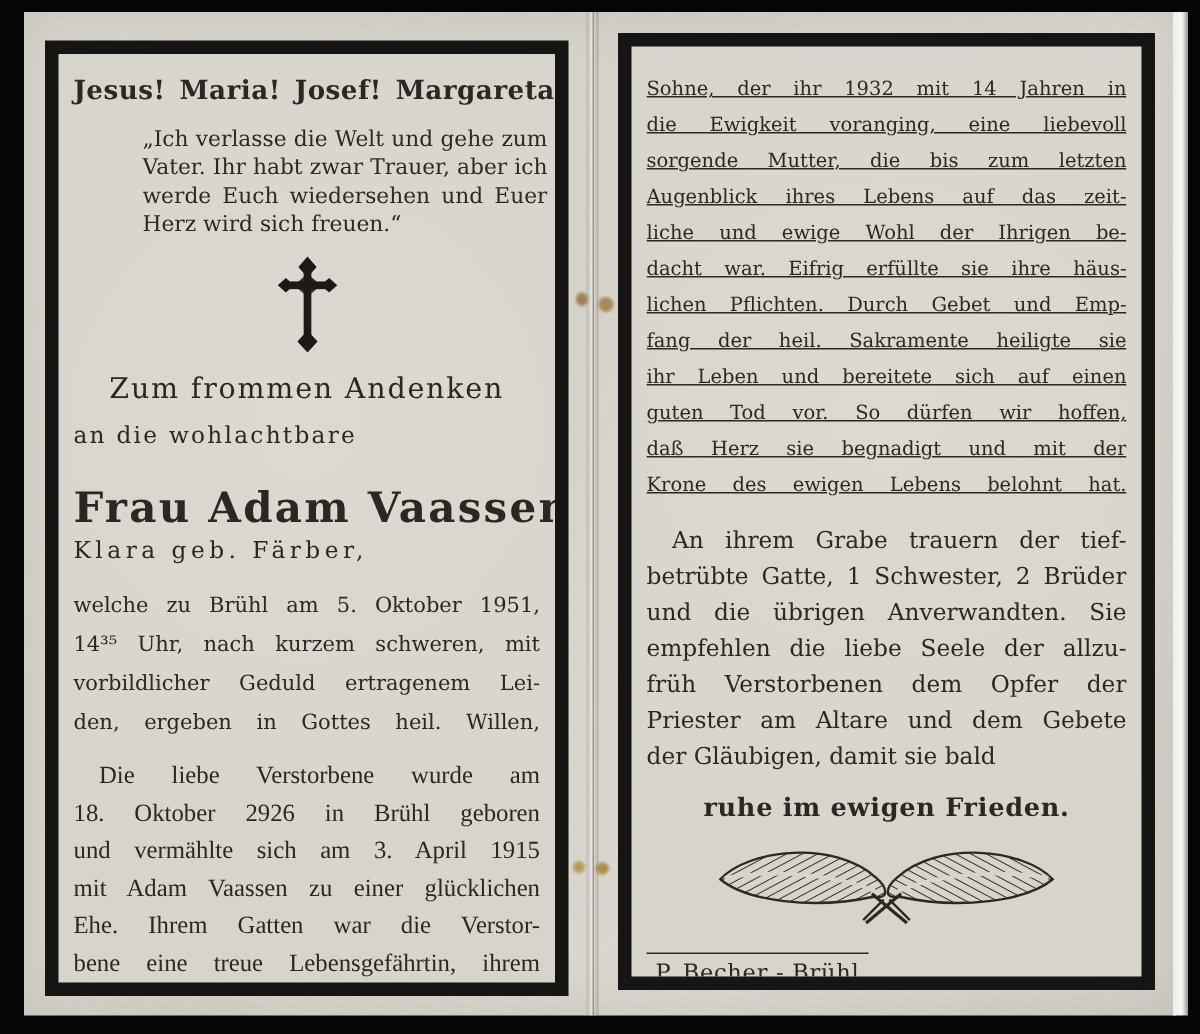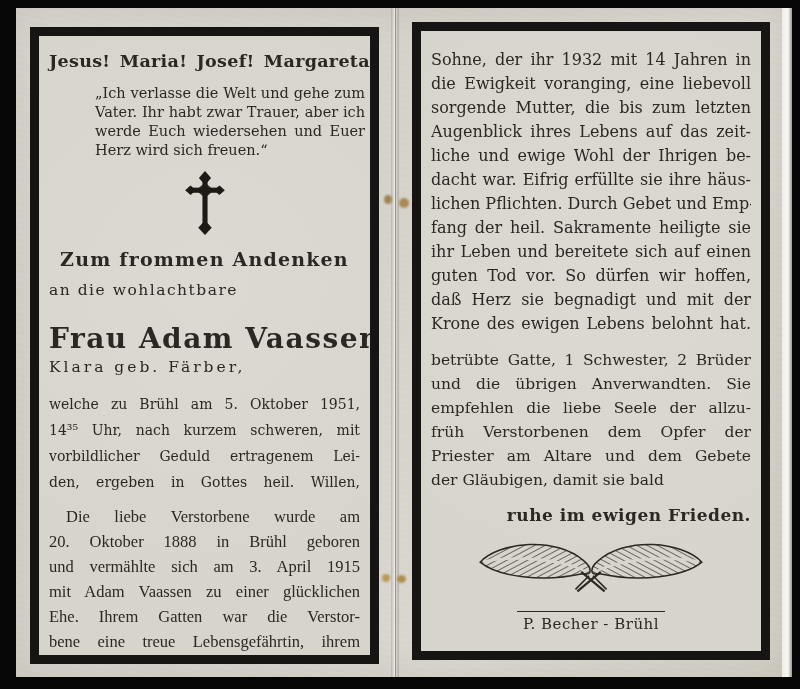--- a/index.html
+++ b/index.html
@@ -26,34 +26,34 @@
   .stain{position:absolute;border-radius:50%;filter:blur(1px);}
   
   .tline{white-space:nowrap;overflow:hidden;text-align:justify;}
   .tline.just{text-align-last:justify;}
   .tline.last{text-align-last:left;}
   .tline.ind{text-indent:17px;}
   .invocation{margin-top:15px;text-align:center;font-weight:bold;font-size:17.5px;
               word-spacing:3px;letter-spacing:.3px;white-space:nowrap;}
   .quote{margin:13px 0 1px 46px;width:270px;font-size:14.5px;line-height:19px;}
   .cross-wrap{margin-top:11px;text-align:center;height:64px;}
-  .heading{margin-top:13px;text-align:center;font-weight:bold;font-size:19px;
+  .heading{margin-top:13px;text-align:center;font-weight:normal;font-size:19px;
            letter-spacing:1.2px;white-space:nowrap;}
   .subheading{margin-top:11px;text-align:left;font-size:15.5px;letter-spacing:1.5px;white-space:nowrap;}
   .name{margin-top:23px;text-align:left;font-weight:bold;font-size:28px;
         letter-spacing:1.5px;white-space:nowrap;}
   .maiden{margin-top:3px;font-size:15.5px;letter-spacing:3px;white-space:nowrap;}
   .para-l{margin-top:15px;font-size:14px;line-height:26px;}
   .para-l2{margin-top:9px;font-size:16.5px;line-height:25px;font-family:Liberation Serif, serif;}
-  .para-r{margin-top:17px;font-size:16px;line-height:24px;}
+  .para-r{margin-top:17px;font-size:13px;line-height:24px;text-decoration:underline;}
   .para-r2{margin-top:12px;font-size:15.5px;line-height:24px;}
-  .closing{margin-top:13px;text-align:right;font-weight:bold;font-size:17px;
+  .closing{margin-top:13px;text-align:center;font-weight:bold;font-size:17px;
            letter-spacing:.5px;white-space:nowrap;}
   .feather-wrap{margin-top:8px;text-align:center;}
-  .imprint-wrap{margin-top:4px;text-align:center;}
+  .imprint-wrap{margin-top:4px;text-align:left;}
   .imprint{display:inline-block;border-top:1.5px solid #2b2823;padding:3px 6px 0 6px;
            font-size:15px;letter-spacing:.5px;}
   
   .grain{position:absolute;inset:0;pointer-events:none;opacity:.5;
     background:repeating-linear-gradient(12deg,rgba(120,110,90,.03) 0 3px,rgba(255,255,255,.02) 3px 6px);}
 </style>
 </head>
 <body>
 
 <div class="scan">
@@ -88,21 +88,21 @@
         <div class="name">Frau Adam Vaassen</div>
         <div class="maiden">Klara geb. Färber,</div>
         <div class="para-l">
             <div class="tline just">welche zu Brühl am 5. Oktober 1951,</div>
             <div class="tline just">14³⁵ Uhr, nach kurzem schweren, mit</div>
             <div class="tline just">vorbildlicher Geduld ertragenem Lei-</div>
             <div class="tline just">den, ergeben in Gottes heil. Willen,</div>
           </div>
         <div class="para-l2">
             <div class="tline just ind">Die liebe Verstorbene wurde am</div>
-            <div class="tline just">20. Oktober 1888 in Brühl geboren</div>
+            <div class="tline just">18. Oktober 2926 in Brühl geboren</div>
             <div class="tline just">und vermählte sich am 3. April 1915</div>
             <div class="tline just">mit Adam Vaassen zu einer glücklichen</div>
             <div class="tline just">Ehe. Ihrem Gatten war die Verstor-</div>
             <div class="tline just">bene eine treue Lebensgefährtin, ihrem</div>
           </div>
       </div>
     </div>
 
     <div class="page page-right">
       <div class="inner">
@@ -114,20 +114,21 @@
             <div class="tline just">liche und ewige Wohl der Ihrigen be-</div>
             <div class="tline just">dacht war. Eifrig erfüllte sie ihre häus-</div>
             <div class="tline just">lichen Pflichten. Durch Gebet und Emp-</div>
             <div class="tline just">fang der heil. Sakramente heiligte sie</div>
             <div class="tline just">ihr Leben und bereitete sich auf einen</div>
             <div class="tline just">guten Tod vor. So dürfen wir hoffen,</div>
             <div class="tline just">daß Herz sie begnadigt und mit der</div>
             <div class="tline just">Krone des ewigen Lebens belohnt hat.</div>
           </div>
         <div class="para-r2">
+            <div class="tline just ind">An ihrem Grabe trauern der tief-</div>
             <div class="tline just">betrübte Gatte, 1 Schwester, 2 Brüder</div>
             <div class="tline just">und die übrigen Anverwandten. Sie</div>
             <div class="tline just">empfehlen die liebe Seele der allzu-</div>
             <div class="tline just">früh Verstorbenen dem Opfer der</div>
             <div class="tline just">Priester am Altare und dem Gebete</div>
             <div class="tline last">der Gläubigen, damit sie bald</div>
           </div>
         <div class="closing">ruhe im ewigen Frieden.</div>
         <div class="feather-wrap">
           <svg viewBox="0 0 240 72" width="236" height="70" aria-hidden="true">

